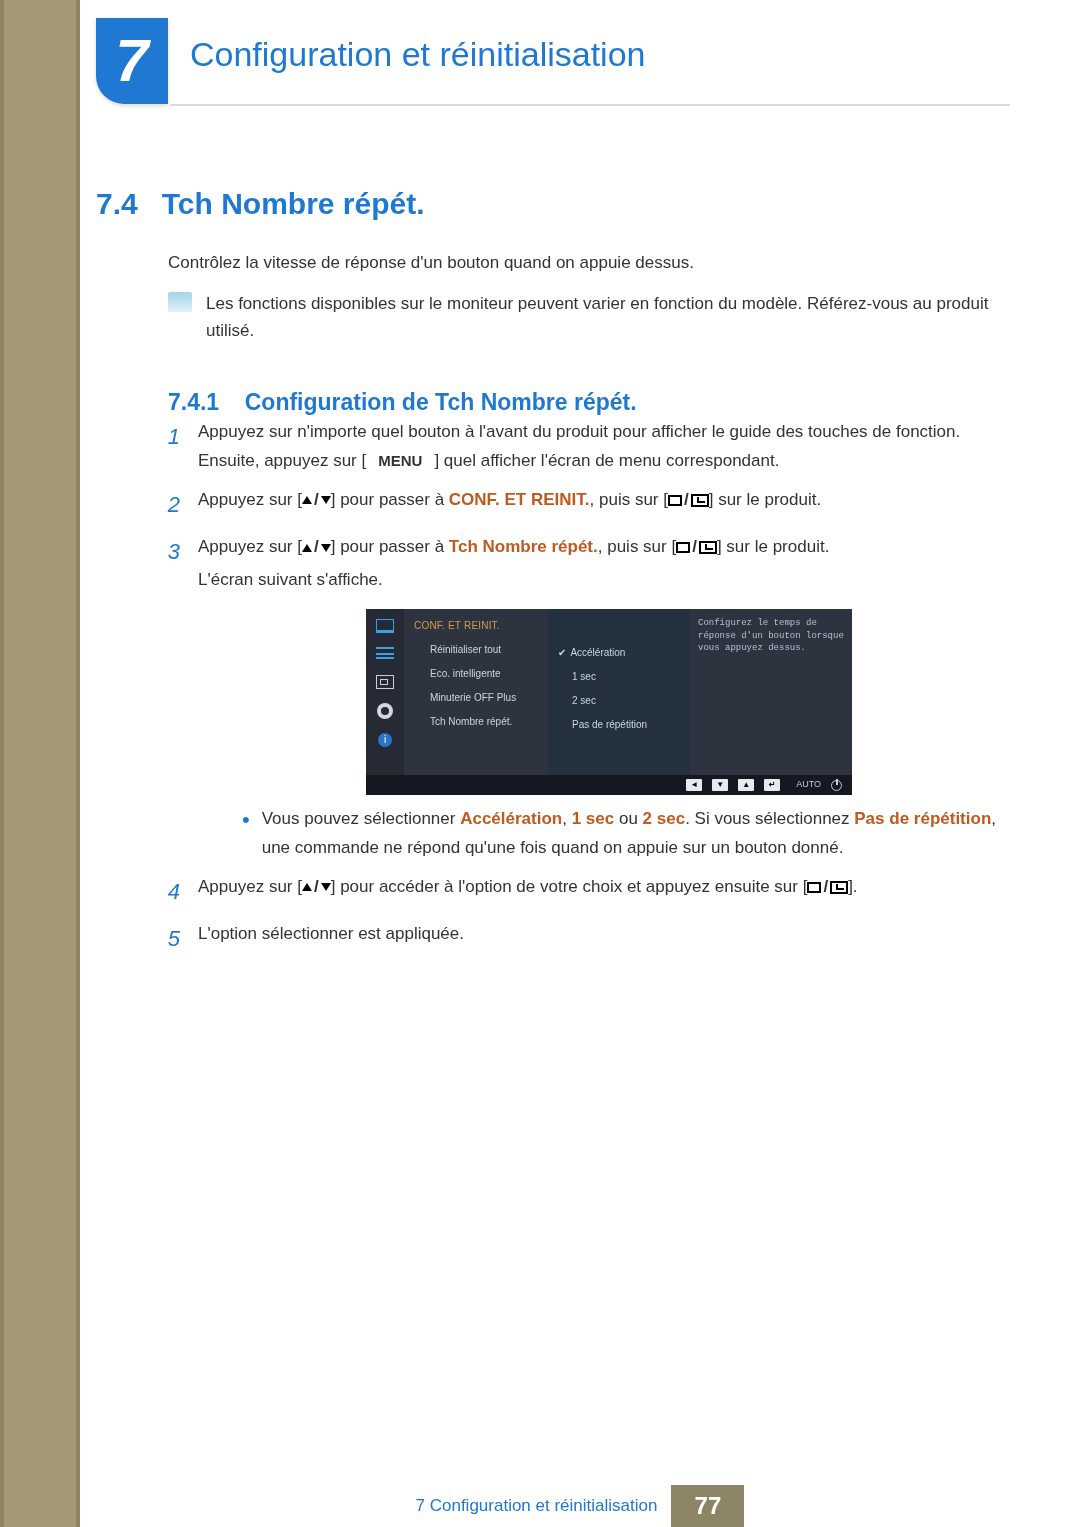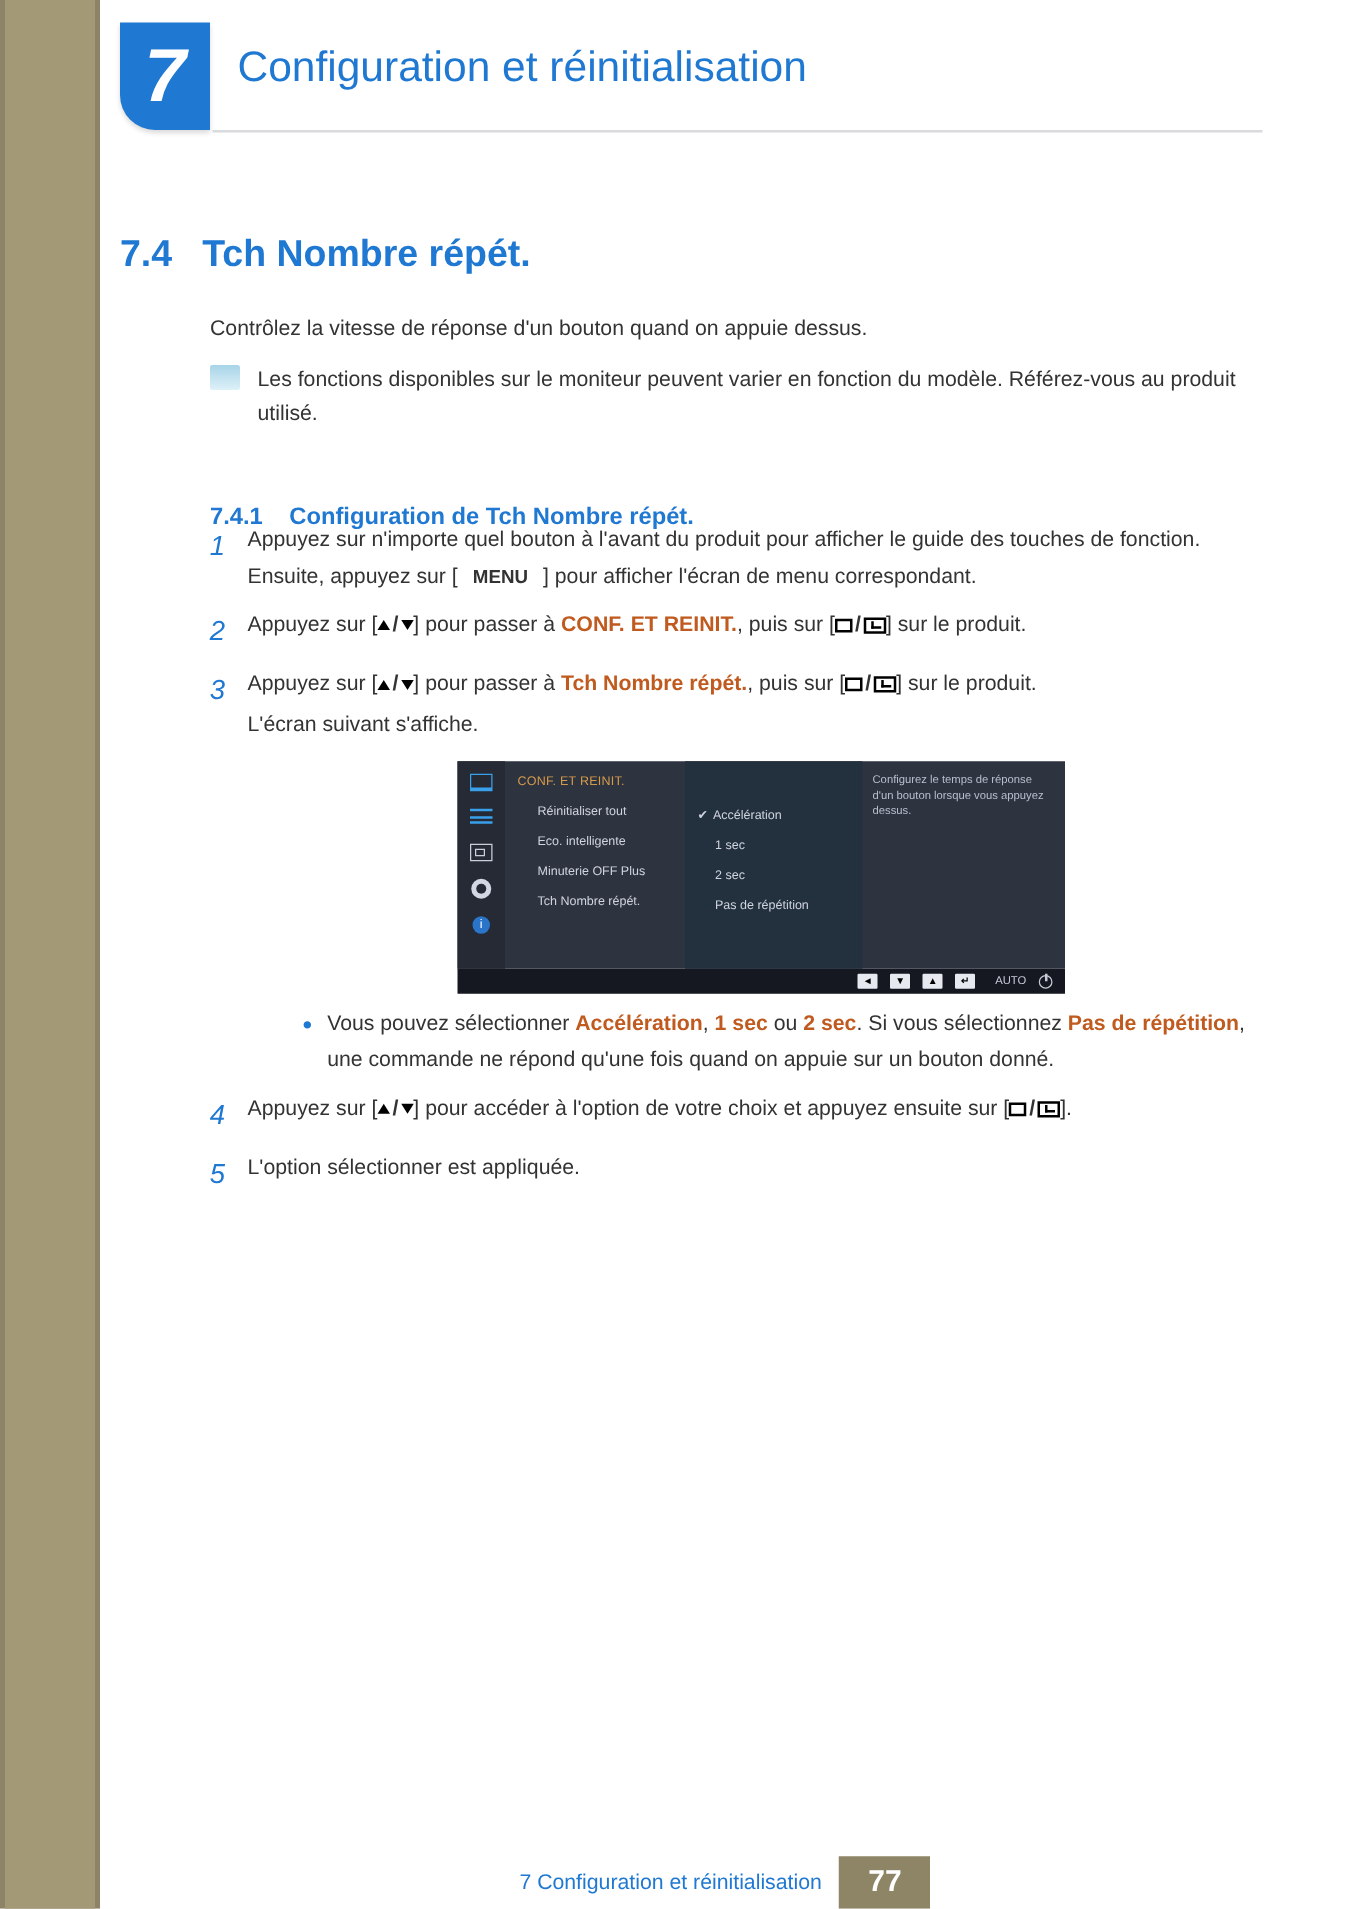--- a/index.html
+++ b/index.html
@@ -87,22 +87,22 @@
     width: 24px; height: 20px;
     background: linear-gradient(#a7d4e8, #def1f8);
     border-radius: 2px;
     flex-shrink: 0;
     margin-top: 2px;
   }
   .note-text { font-size: 17px; color: #333; line-height: 1.6; }
   .subsection {
     position: absolute;
     left: 168px;
-    top: 403px;
-    font-size: 19px;
+    top: 389px;
+    font-size: 23px;
     font-weight: 600;
     color: #1f78d1;
   }
   .steps {
     position: absolute;
     left: 162px;
     top: 418px;
     width: 840px;
   }
   .step {
@@ -197,20 +197,21 @@
     padding: 28px 10px 8px;
   }
   .osd-sub-item { margin:7px 0; color:#cfd4df; display:flex; align-items:center; gap:4px;}
   .osd-check { color:#cfd4df; font-size:10px; }
   .osd-tip {
     flex:1;
     padding: 8px 8px;
     font-size: 9px;
     line-height: 1.4;
     color:#b9bfcc;
+    font-family:Liberation Mono, monospace;
   }
   .osd-bottom {
     height: 20px;
     width: 486px;
     background:#151821;
     display:flex;
     align-items:center;
     justify-content:flex-end;
     padding: 0 10px;
     gap:10px;
@@ -277,21 +278,21 @@
   <span>7.4.1</span>
   &nbsp;&nbsp;
   <span>Configuration de Tch Nombre répét.</span>
 </div>
 
 <div class="steps">
 
   <div class="step">
     <span class="step-num">1</span>
     <span class="step-body">
-      <span>Appuyez sur n'importe quel bouton à l'avant du produit pour afficher le guide des touches de fonction. Ensuite, appuyez sur [</span><span class="menu-tag">MENU</span><span>] pour afficher l'écran de menu correspondant.</span>
+      <span>Appuyez sur n'importe quel bouton à l'avant du produit pour afficher le guide des touches de fonction. Ensuite, appuyez sur [</span><span class="menu-tag">MENU</span><span>] quel afficher l'écran de menu correspondant.</span>
     </span>
   </div>
 
   <div class="step">
     <span class="step-num">2</span>
     <span class="step-body">
       <span>Appuyez sur [</span><span class="btn-icons">
           <span class="tri-up"></span>
           <span class="slash">/</span>
           <span class="tri-down"></span>

